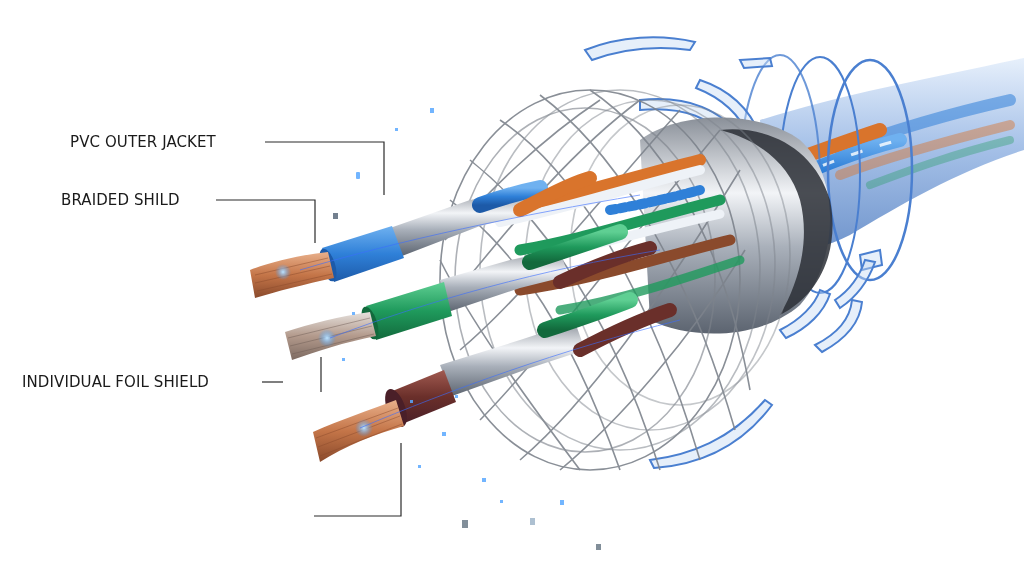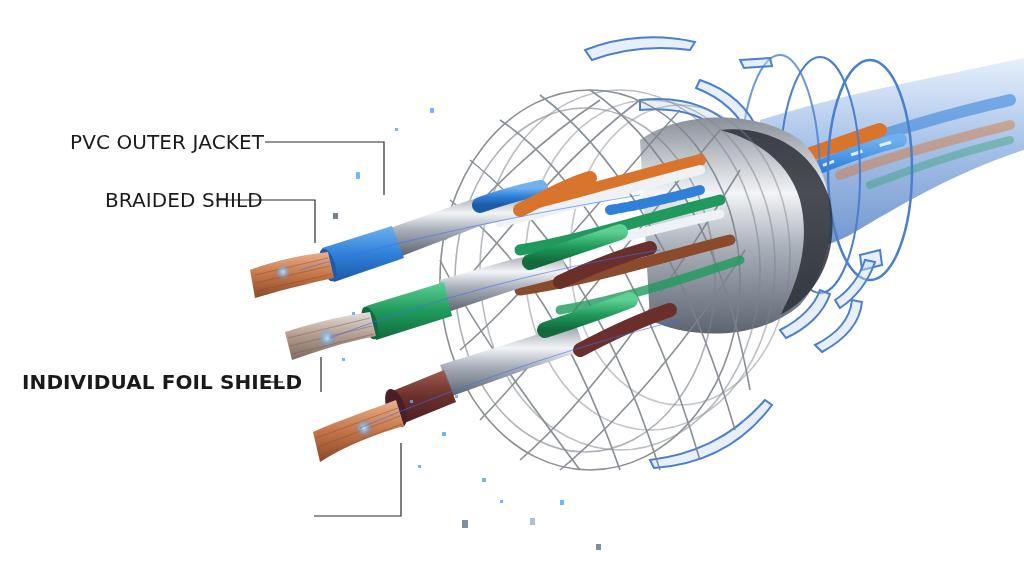--- a/index.html
+++ b/index.html
@@ -1,21 +1,21 @@
 <!DOCTYPE html>
 <html><head>
 <meta charset="utf-8">
 <style>
   html, body { margin: 0; padding: 0; background: #ffffff; }
   body { width: 1024px; height: 576px; overflow: hidden; position: relative; font-family: "Liberation Sans", "DejaVu Sans", sans-serif; }
   #stage { position: absolute; left: 0; top: 0; width: 1024px; height: 576px; }
   .label {
     position: absolute;
     font-family: "DejaVu Sans", "Liberation Sans", sans-serif;
-    font-size: 20px;
+    font-size: 15px;
     letter-spacing: 0.1px;
     color: #1a1a1a;
     white-space: nowrap;
     line-height: 20px;
   }
   svg { position: absolute; left: 0; top: 0; }
 </style>
 </head>
 <body>
 
@@ -202,15 +202,15 @@
     <g stroke="#2b2b2b" stroke-width="1.2" fill="none">
       <polyline points="265,142 384,142 384,195"></polyline>
       <polyline points="216,200 315,200 315,243"></polyline>
       <line x1="262" y1="382" x2="283" y2="382"></line>
       <line x1="321" y1="357" x2="321" y2="392"></line>
       <polyline points="314,516 401,516 401,443"></polyline>
     </g>
   </svg>
 
   <div class="label" style="left:70px; top:132px;">PVC OUTER JACKET</div>
-  <div class="label" style="left:61px; top:190px;margin-left:44px;">BRAIDED SHILD</div>
-  <div class="label" style="left:22px; top:372px;font-weight:bold;">INDIVIDUAL FOIL SHIELD</div>
+  <div class="label" style="left:61px; top:190px;">BRAIDED SHILD</div>
+  <div class="label" style="left:22px; top:372px;">INDIVIDUAL FOIL SHIELD</div>
 </div>
 
 </body></html>

